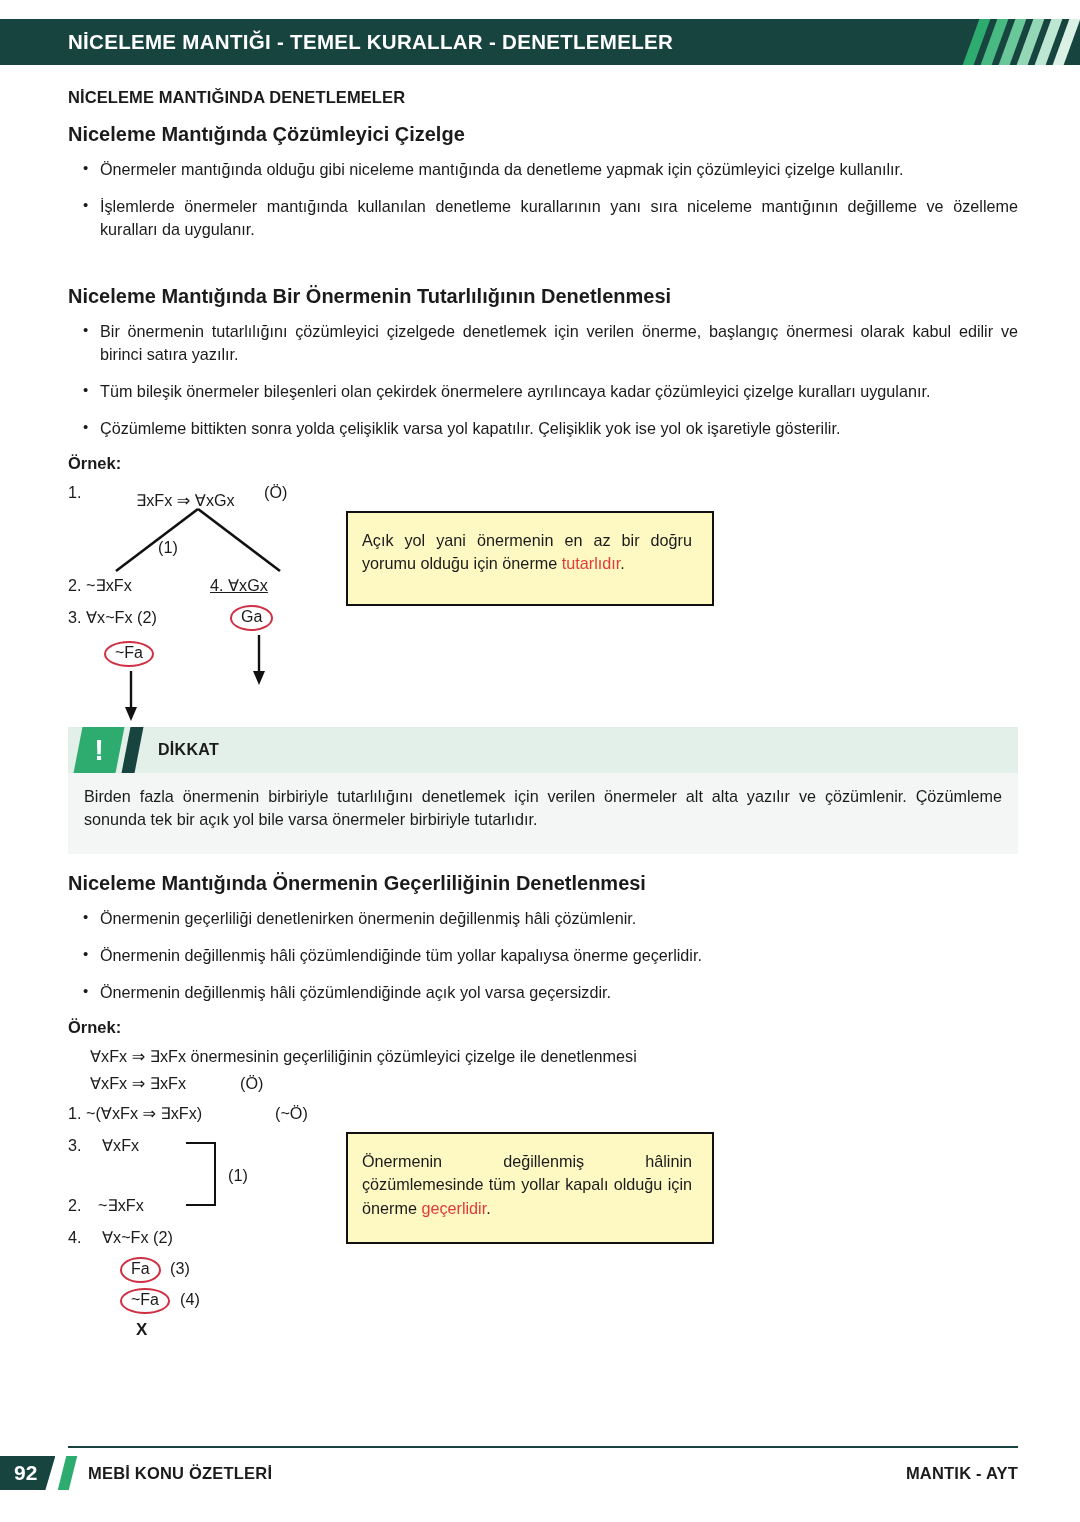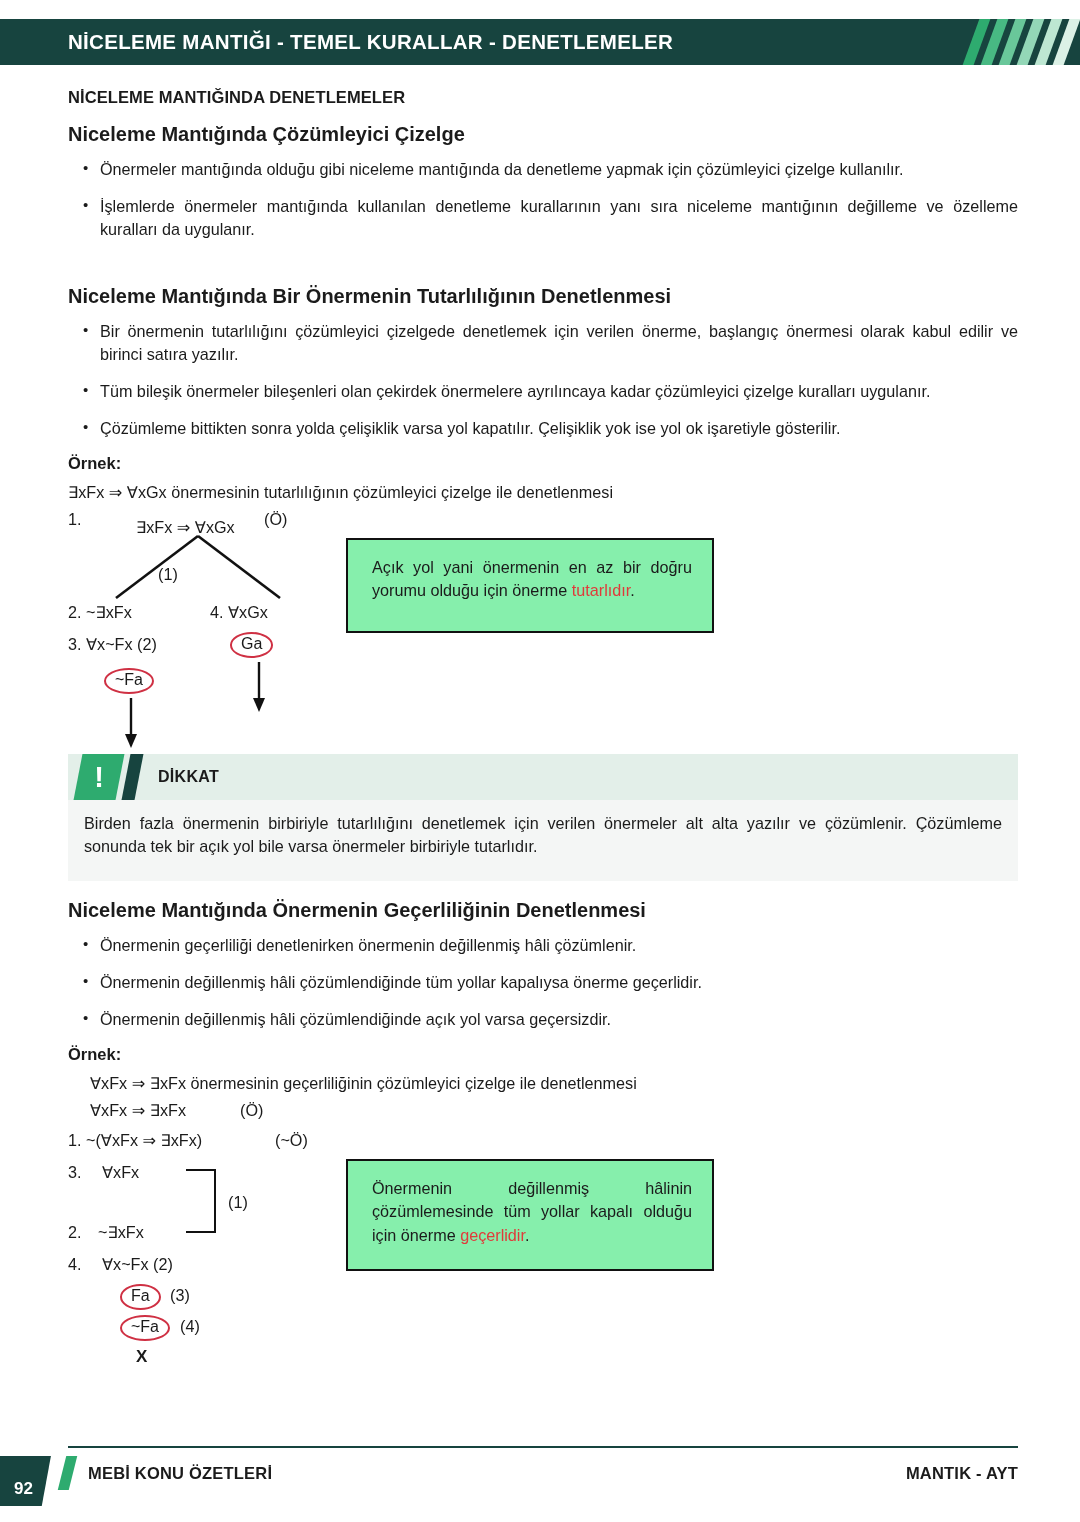--- a/index.html
+++ b/index.html
@@ -131,23 +131,23 @@
     padding: 2px 9px 3px 9px;
     line-height: 1.05;
     color: #1b1b1b;
     font-size: 16px;
   }
 
   
   .callout {
     position: absolute;
     border: 2px solid #111111;
-    background: #86efac;
+    background: #fef9c3;
     box-sizing: border-box;
-    padding: 16px 20px 16px 24px;
+    padding: 16px 20px 16px 14px;
     font-size: 16.2px;
     line-height: 1.45;
     text-align: justify;
   }
   .callout .hl { color: #e03a3a; }
 
   
   .dikkat {
     margin-top: 14px;
     width: 950px;
@@ -239,24 +239,24 @@
     top: 0;
     width: 950px;
     height: 2px;
     background: #17443f;
   }
   .footer-num {
     position: absolute;
     left: 0;
     top: 10px;
     height: 34px;
-    padding: 16px 18px 0 14px;
+    padding: 0 18px 0 14px;
     background: #17443f;
     color: #ffffff;
-    font-size: 17px;
+    font-size: 21px;
     font-weight: bold;
     display: flex;
     align-items: center;
     clip-path: polygon(0 0, 100% 0, 82% 100%, 0 100%);
   }
   .footer-slash {
     position: absolute;
     left: 62px;
     top: 10px;
     width: 11px;
@@ -315,35 +315,34 @@
   <div class="spacer-lg"></div>
 
   <h3 class="sub-title">Niceleme Mantığında Bir Önermenin Tutarlılığının Denetlenmesi</h3>
   <ul class="bullets justify">
     <li>Bir önermenin tutarlılığını çözümleyici çizelgede denetlemek için verilen önerme, başlangıç önermesi olarak kabul edilir ve birinci satıra yazılır.</li>
     <li>Tüm bileşik önermeler bileşenleri olan çekirdek önermelere ayrılıncaya kadar çözümleyici çizelge kuralları uygulanır.</li>
     <li>Çözümleme bittikten sonra yolda çelişiklik varsa yol kapatılır. Çelişiklik yok ise yol ok işaretiyle gösterilir.</li>
   </ul>
 
   <div class="ornek-label">Örnek:</div>
-  <div class="ornek-line">∃xFx ⇒ ∀xGx önermesinin tutarlılığının çözümleyici çizelge ile denetlenmesi</div>
 
   <div class="proof1">
     <div class="ln" style="left:0px; top:0px;">1.</div>
     <div class="ln" style="left:68px; top:8px;">∃xFx ⇒ ∀xGx</div>
     <div class="ln" style="left:196px; top:0px;">(Ö)</div>
 
     <svg class="fork" viewBox="0 0 180 70">
       <line x1="90" y1="4" x2="8" y2="66" stroke="#111" stroke-width="2.6"></line>
       <line x1="90" y1="4" x2="172" y2="66" stroke="#111" stroke-width="2.6"></line>
     </svg>
     <div class="ln" style="left:90px; top:55px;">(1)</div>
 
     <div class="ln" style="left:0px; top:93px;">2. ~∃xFx</div>
-    <div class="ln" style="left:142px; top:93px;">4. ∀xGx</div>
+    <div class="ln" style="left:142px; top:93px;text-decoration:underline;">4. ∀xGx</div>
 
     <div class="ln" style="left:0px; top:125px;">3. ∀x~Fx (2)</div>
     <div class="ln" style="left:162px; top:122px;text-align:center;">
       <span class="oval">Ga</span>
     </div>
 
     <div class="ln" style="left:36px; top:158px;">
       <span class="oval">~Fa</span>
     </div>
 

